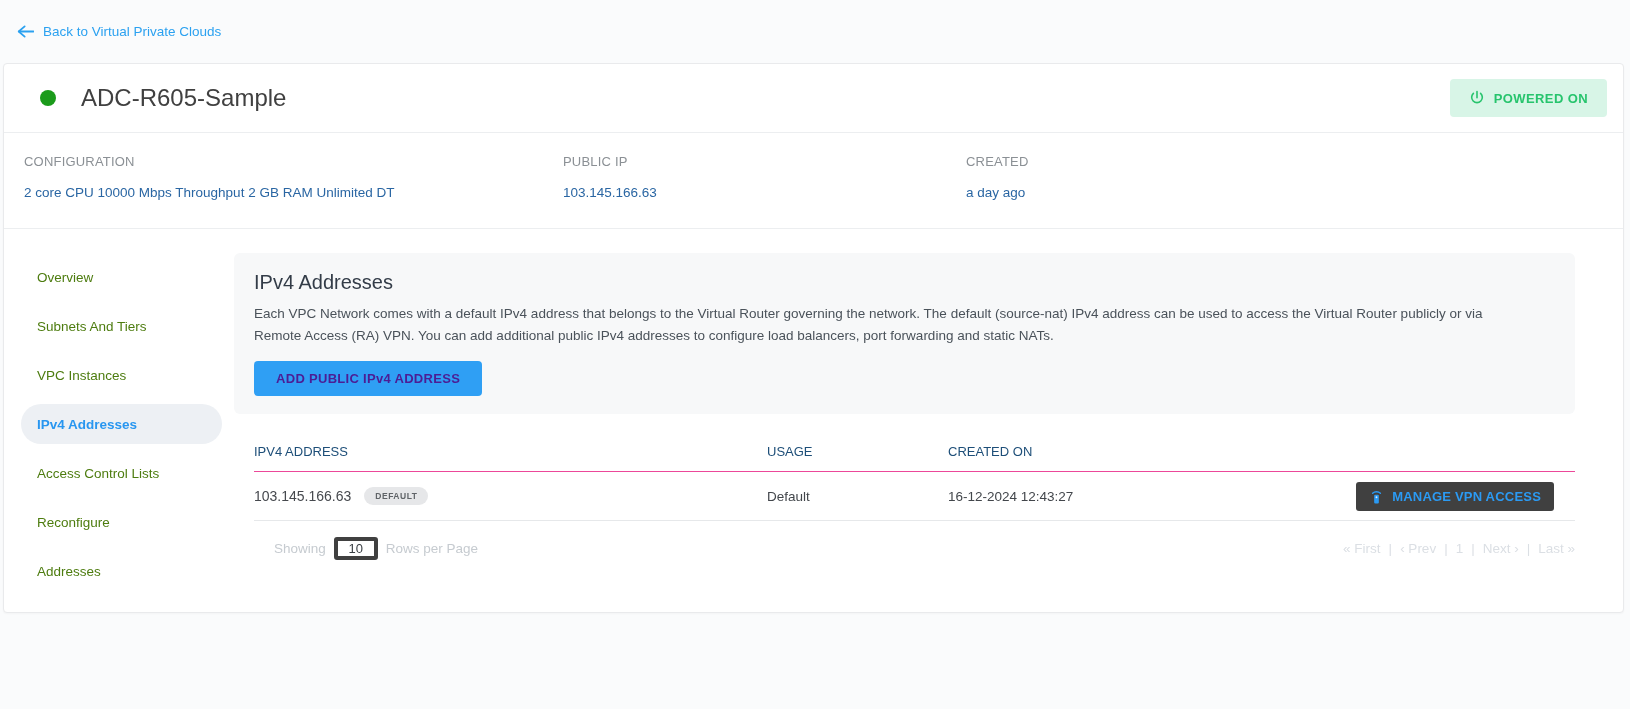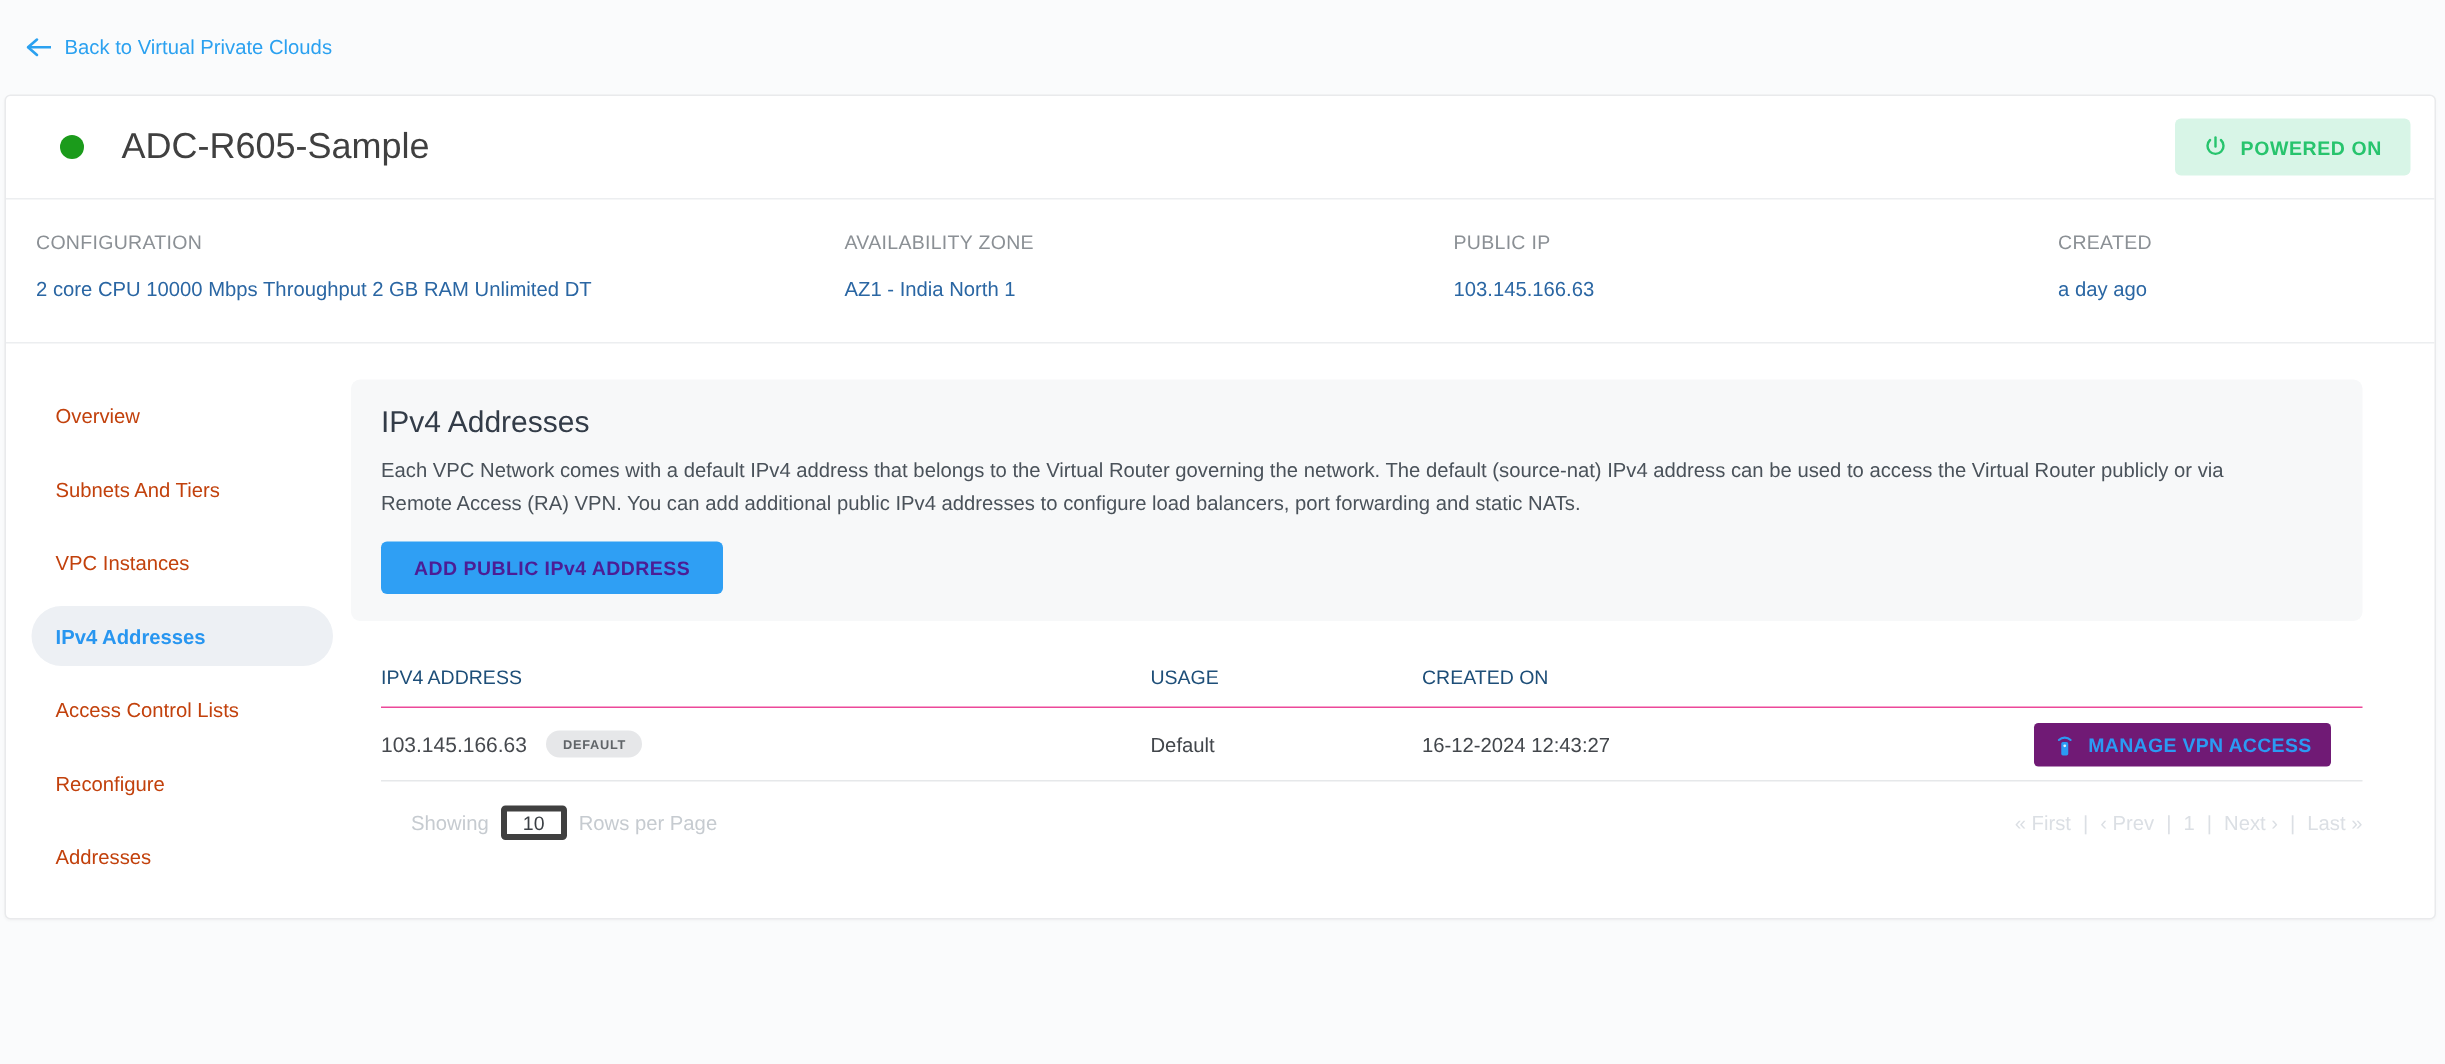--- a/index.html
+++ b/index.html
@@ -20,42 +20,42 @@
 
   
   .info-row { display:flex; padding:21px 0 28px 20px; border-bottom:1px solid #eceef0; }
   .info-col1 { width:539px; } .info-col2 { width:406px; } .info-col3 { width:403px; } .info-col4 { flex:1; }
   .info-label { font-size:13px; color:#8b9095; letter-spacing:.2px; }
   .info-value { font-size:13.5px; color:#2a66a3; margin-top:16px; }
 
   
   .content { display:flex; padding-top:24px; }
   .sidebar { width:230px; flex:0 0 auto; }
-  .side-item { height:49px; display:flex; align-items:center; padding-left:16px; margin:0 12px 0 17px; font-size:13.5px; color:#c2410c; border-radius:20px; cursor:pointer; }
+  .side-item { height:49px; display:flex; align-items:center; padding-left:16px; margin:0 12px 0 17px; font-size:13.5px; color:#4d7c0f; border-radius:20px; cursor:pointer; }
   .side-item.active { background:#edf0f4; color:#2896f0; font-weight:700; height:40px; margin-top:4px; margin-bottom:5px; }
 
   .main { flex:1; margin-right:48px; }
 
   
   .panel { background:#f7f8f9; border-radius:6px; padding:18px 20px; }
   .panel-title { font-size:20px; line-height:22px; color:#333c48; font-weight:400; }
   .panel-desc { font-size:13.5px; line-height:22px; color:#4a525a; margin-top:10px; max-width:1250px; }
   .add-btn { margin-top:14px; display:inline-block; background:#2f9ff4; color:#4c1d95; border:none; font-family:inherit; font-size:13px; font-weight:700; letter-spacing:.3px; padding:10px 22px; border-radius:4px; cursor:pointer; }
 
   
   .table { margin-top:24px; padding-left:20px; }
   .t-head { display:flex; align-items:center; padding:6px 0 12px; border-bottom:1px solid #ec4899; }
   .t-head .th { font-size:13px; font-weight:500; color:#1d4e78; }
   .c-ip { width:513px; } .c-usage { width:181px; } .c-created { flex:1; }
   .t-row { display:flex; align-items:center; height:49px; border-bottom:1px solid #e6e8ea; }
   .ip-cell { display:flex; align-items:center; }
   .ip-text { font-size:14px; color:#46494e; }
   .default-badge { margin-left:13px; background:#e6e7e9; color:#606468; font-size:8.5px; font-weight:700; letter-spacing:.5px; padding:4px 11px; border-radius:9px; }
   .cell-text { font-size:13.5px; color:#42464b; }
-  .manage-btn { margin-left:auto; margin-right:21px; display:flex; align-items:center; gap:8px; background:#701a75; color:#2b9af3; border:none; font-family:inherit; font-size:13px; font-weight:700; letter-spacing:.2px; height:29px; padding:0 13px; border-radius:3px; cursor:pointer; }
+  .manage-btn { margin-left:auto; margin-right:21px; display:flex; align-items:center; gap:8px; background:#404040; color:#2b9af3; border:none; font-family:inherit; font-size:13px; font-weight:700; letter-spacing:.2px; height:29px; padding:0 13px; border-radius:3px; cursor:pointer; }
 
   
   .pager-row { margin-top:16px; padding-left:20px; display:flex; align-items:center; justify-content:space-between; }
   .pager-left { display:flex; align-items:center; gap:8px; color:#c6cbd0; font-size:13.5px; }
   .rows-input { width:44px; height:23px; border:4px solid #404040; border-radius:3px; text-align:center; font-family:inherit; font-size:13px; color:#3a3f44; }
   .pager-right { display:flex; align-items:center; gap:8px; color:#dbdfe4; font-size:13.5px; }
   .pager-link { cursor:pointer; }
 </style>
 </head>
 <body>
@@ -85,24 +85,20 @@
           </svg>
       </span>
       <span>POWERED ON</span>
     </span>
   </div>
 
   <div class="info-row">
     <div class="info-col1">
       <div class="info-label">CONFIGURATION</div>
       <div class="info-value">2 core CPU 10000 Mbps Throughput 2 GB RAM Unlimited DT</div>
-    </div>
-    <div class="info-col2">
-      <div class="info-label">AVAILABILITY ZONE</div>
-      <div class="info-value">AZ1 - India North 1</div>
     </div>
     <div class="info-col3">
       <div class="info-label">PUBLIC IP</div>
       <div class="info-value">103.145.166.63</div>
     </div>
     <div class="info-col4">
       <div class="info-label">CREATED</div>
       <div class="info-value">a day ago</div>
     </div>
   </div>

